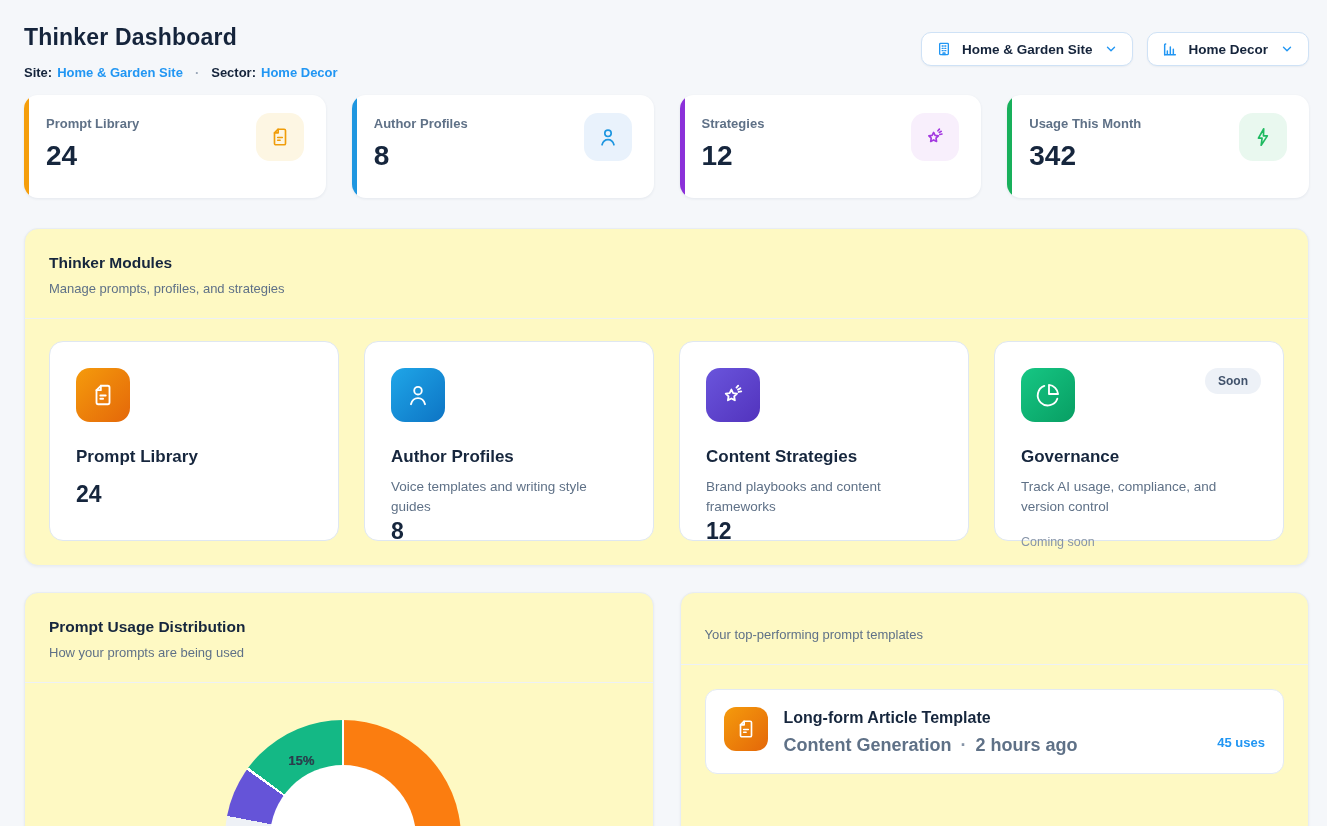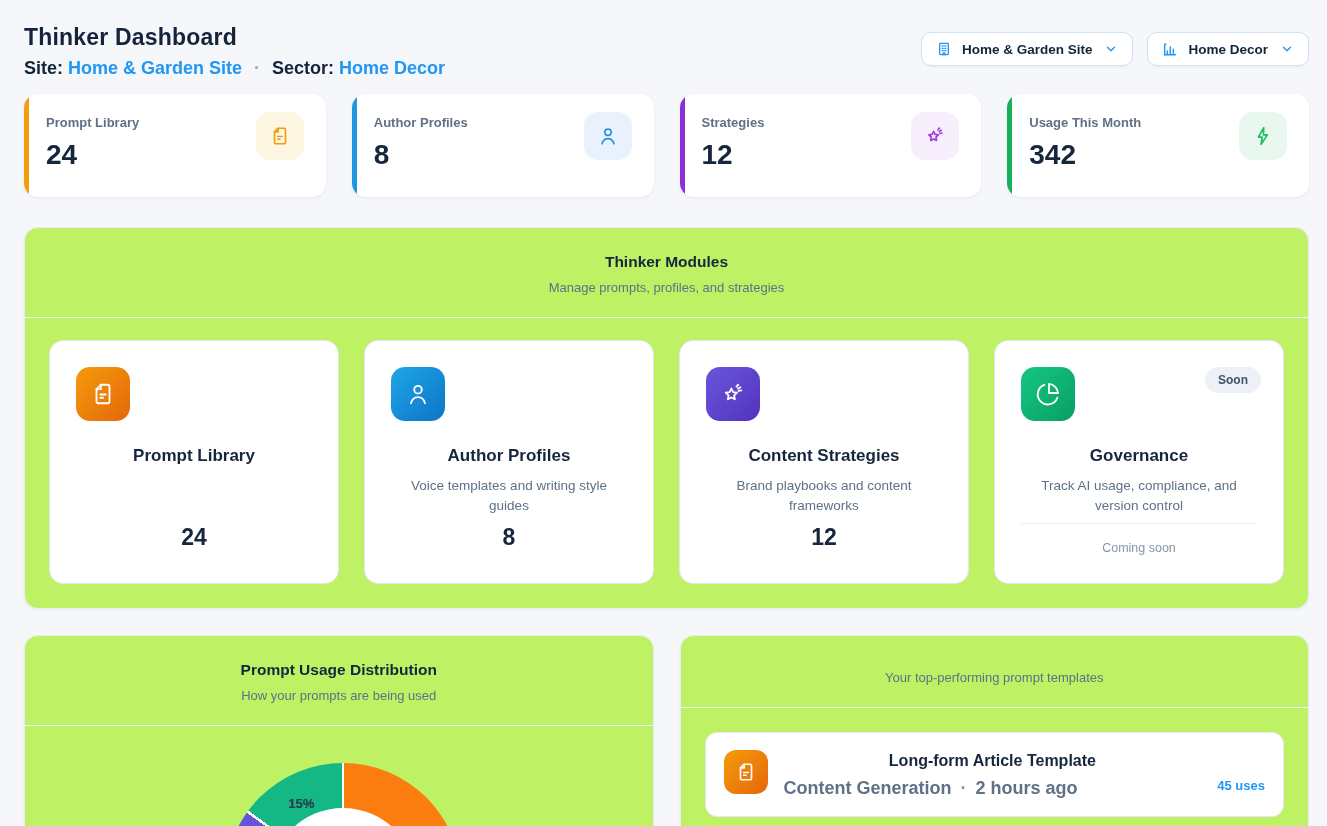--- a/index.html
+++ b/index.html
@@ -8,21 +8,21 @@
     width:1327px; height:826px; overflow:hidden;
     background:#f5f7fa;
     font-family:"Liberation Sans","DejaVu Sans",sans-serif;
     color:#16263d;
   }
   .page { padding:24px 18px 0 24px; }
 
   
   .topbar { display:flex; justify-content:space-between; align-items:flex-start; }
   .page-title { font-size:23px; font-weight:800; margin:0; letter-spacing:.2px; color:#15243b; }
-  .crumbs { margin-top:7px; font-size:18px; font-weight:700; display:flex; align-items:flex-end; }
+  .crumbs { margin-top:14px; font-size:13px; font-weight:700; display:flex; align-items:flex-end; }
   .crumb-label { color:#15243b; margin-right:5px; }
   .crumb-link { color:#2196f3; text-decoration:none; cursor:pointer; }
   .crumb-dot { color:#9aa7b8; margin:0 12px; font-weight:800; }
   .selectors { display:flex; gap:14px; margin-top:8px; }
   .selector {
     display:flex; align-items:center; gap:10px;
     background:#fff; border:1.5px solid #cfe2f6; border-radius:10px;
     padding:8px 14px; font-size:13.5px; font-weight:700; color:#15243b;
     box-shadow:0 1px 2px rgba(23,48,92,.06); cursor:pointer; font-family:inherit;
   }
@@ -45,31 +45,31 @@
   .stat-icon {
     position:absolute; right:22px; top:18px; width:48px; height:48px; border-radius:14px;
     display:flex; align-items:center; justify-content:center;
   }
   .tint-orange { background:#fdf6e3; color:#f09d0b; }
   .tint-blue   { background:#e9f2fc; color:#1e96e0; }
   .tint-purple { background:#f8effc; color:#a43ae0; }
   .tint-green  { background:#e9f8ef; color:#1fba61; }
 
   
-  .panel { background:#bef264; border:1px solid #e8edf4; border-radius:14px; box-shadow:0 1px 3px rgba(23,48,92,.05);text-align:center; }
+  .panel { background:#fef9c3; border:1px solid #e8edf4; border-radius:14px; box-shadow:0 1px 3px rgba(23,48,92,.05); }
   .modules-panel { margin-top:30px; }
   .panel-head { padding:25px 24px 22px; }
   .panel-title { font-size:15.5px; font-weight:700; color:#16263d; }
   .panel-sub { font-size:13px; color:#5f7187; margin-top:9px; }
   .divider { height:1px; background:#edf1f6; }
 
   
   .modules-grid { display:grid; grid-template-columns:repeat(4,1fr); gap:25px; padding:22px 24px 24px; }
   .module-card {
-    border:1.5px solid #dfe7f1; border-radius:14px; padding:26px; height:244px;
+    border:1.5px solid #dfe7f1; border-radius:14px; padding:26px; height:200px;
     display:flex; flex-direction:column; position:relative; background:#fff; cursor:pointer;
   }
   .module-icon {
     width:54px; height:54px; border-radius:14px; flex:none;
     display:flex; align-items:center; justify-content:center; color:#fff;
   }
   .grad-orange { background:linear-gradient(135deg,#f59b0c,#e46709); }
   .grad-blue   { background:linear-gradient(135deg,#1fa6e8,#0d74c4); }
   .grad-purple { background:linear-gradient(135deg,#6a55dc,#5233bd); }
   .grad-green  { background:linear-gradient(135deg,#16c784,#089e63); }

